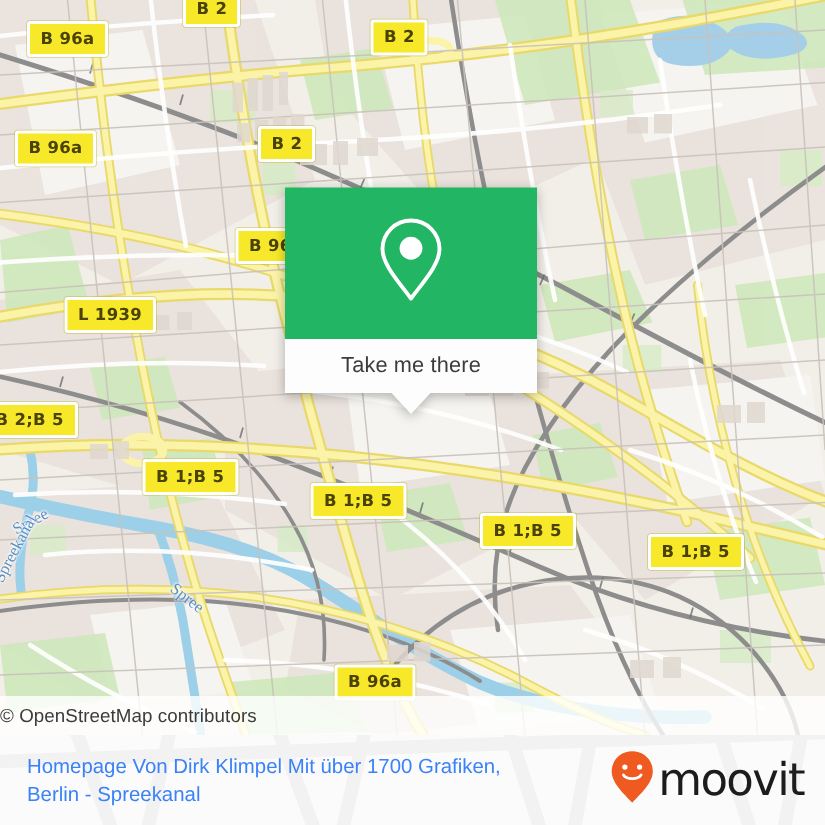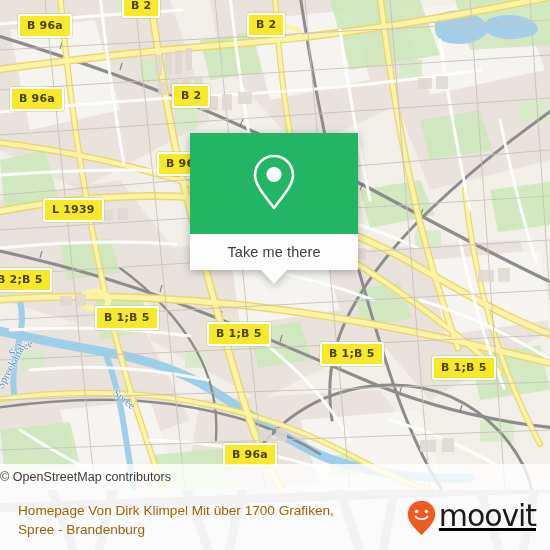--- a/index.html
+++ b/index.html
@@ -68,21 +68,20 @@
     text-shadow: 0 0 2px #fff, 0 0 2px #fff, 0 0 3px #fff;
   }
 
   
   .callout {
     position: absolute;
     left: 190px;
     top: 125px;
     width: 168px;
     filter: drop-shadow(0 2px 4px rgba(0,0,0,.28));
-    margin-top: 8px;
   }
   .callout-top {
     background: #22b563;
     height: 101px;
     display: flex;
     align-items: center;
     justify-content: center;
   }
   .callout-bottom {
     background: #fdfdfd;
@@ -150,31 +149,31 @@
     position: relative;
     width: 550px;
     height: 60px;
     display: flex;
     align-items: center;
     justify-content: space-between;
     box-sizing: border-box;
     padding: 0 14px 0 18px;
   }
   .footer-title {
-    color: #a16207;
+    color: #3b82f6;
     font-size: 13.6px;
     line-height: 19px;
     max-width: 400px;
   }
   .footer-title .line2 { display: block; }
 
   .logo {
     display: flex;
+    align-items: center;
     gap: 3px;
-    text-decoration: underline;
   }
   .logo-pin { display: block; }
   .logo-word {
     color: #1c1c1c;
     font-size: 30px;
     letter-spacing: -1.1px;
     font-family: "DejaVu Sans", sans-serif;
     line-height: 1;
     margin-top: 1px;
   }
@@ -414,21 +413,21 @@
       <g stroke="#f2f2f2" fill="none" stroke-width="9">
         <path d="M40,-10 L80,100 M120,-10 L95,100 M175,-10 L215,100 M250,-10 L225,100"></path>
         <path d="M330,-10 L365,100 M400,-10 L380,100 M470,-10 L505,100 M540,-10 L520,100"></path>
         <path d="M-10,40 L560,20"></path>
       </g>
     </svg>
 
     <div class="footer-inner">
       <div class="footer-title">
         <span>Homepage Von Dirk Klimpel Mit über 1700 Grafiken,</span>
-        <span class="line2">Spree - Brandenburg</span>
+        <span class="line2">Berlin - Spreekanal</span>
       </div>
 
       <div class="logo">
         <span class="logo-pin">
           <svg width="29" height="36" viewBox="0 0 29 36" xmlns="http://www.w3.org/2000/svg">
             <path d="M14.5 0.8 C6.6 0.8 0.8 6.7 0.8 14.4 C0.8 22.2 9.2 29.5 14.5 35.2 C19.8 29.5 28.2 22.2 28.2 14.4 C28.2 6.7 22.4 0.8 14.5 0.8 Z" fill="#ef5a20"></path>
             <circle cx="9.6" cy="11.4" r="1.75" fill="#ffffff"></circle>
             <circle cx="19.4" cy="11.4" r="1.75" fill="#ffffff"></circle>
             <path d="M8.6 16.6 C10.4 19.9 18.6 19.9 20.4 16.6" fill="none" stroke="#ffffff" stroke-width="1.9" stroke-linecap="round"></path>
           </svg>

